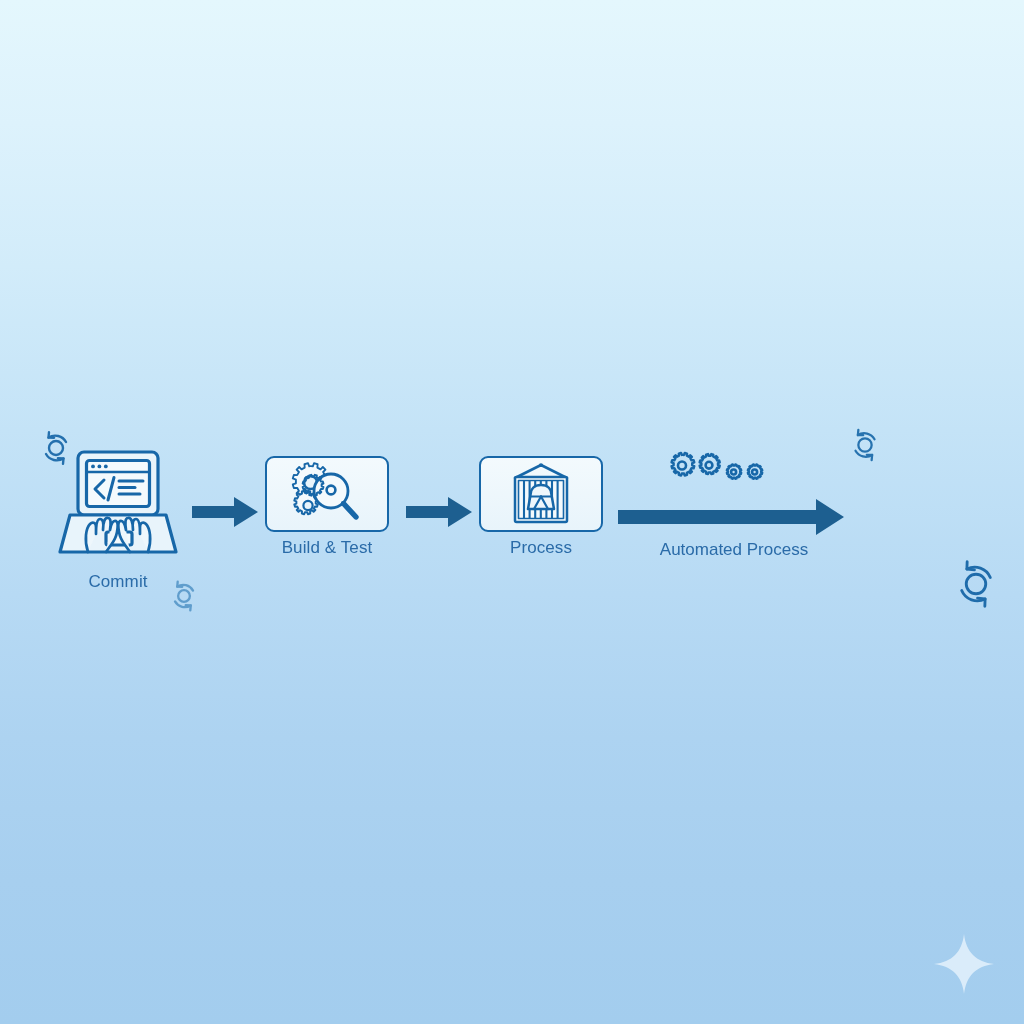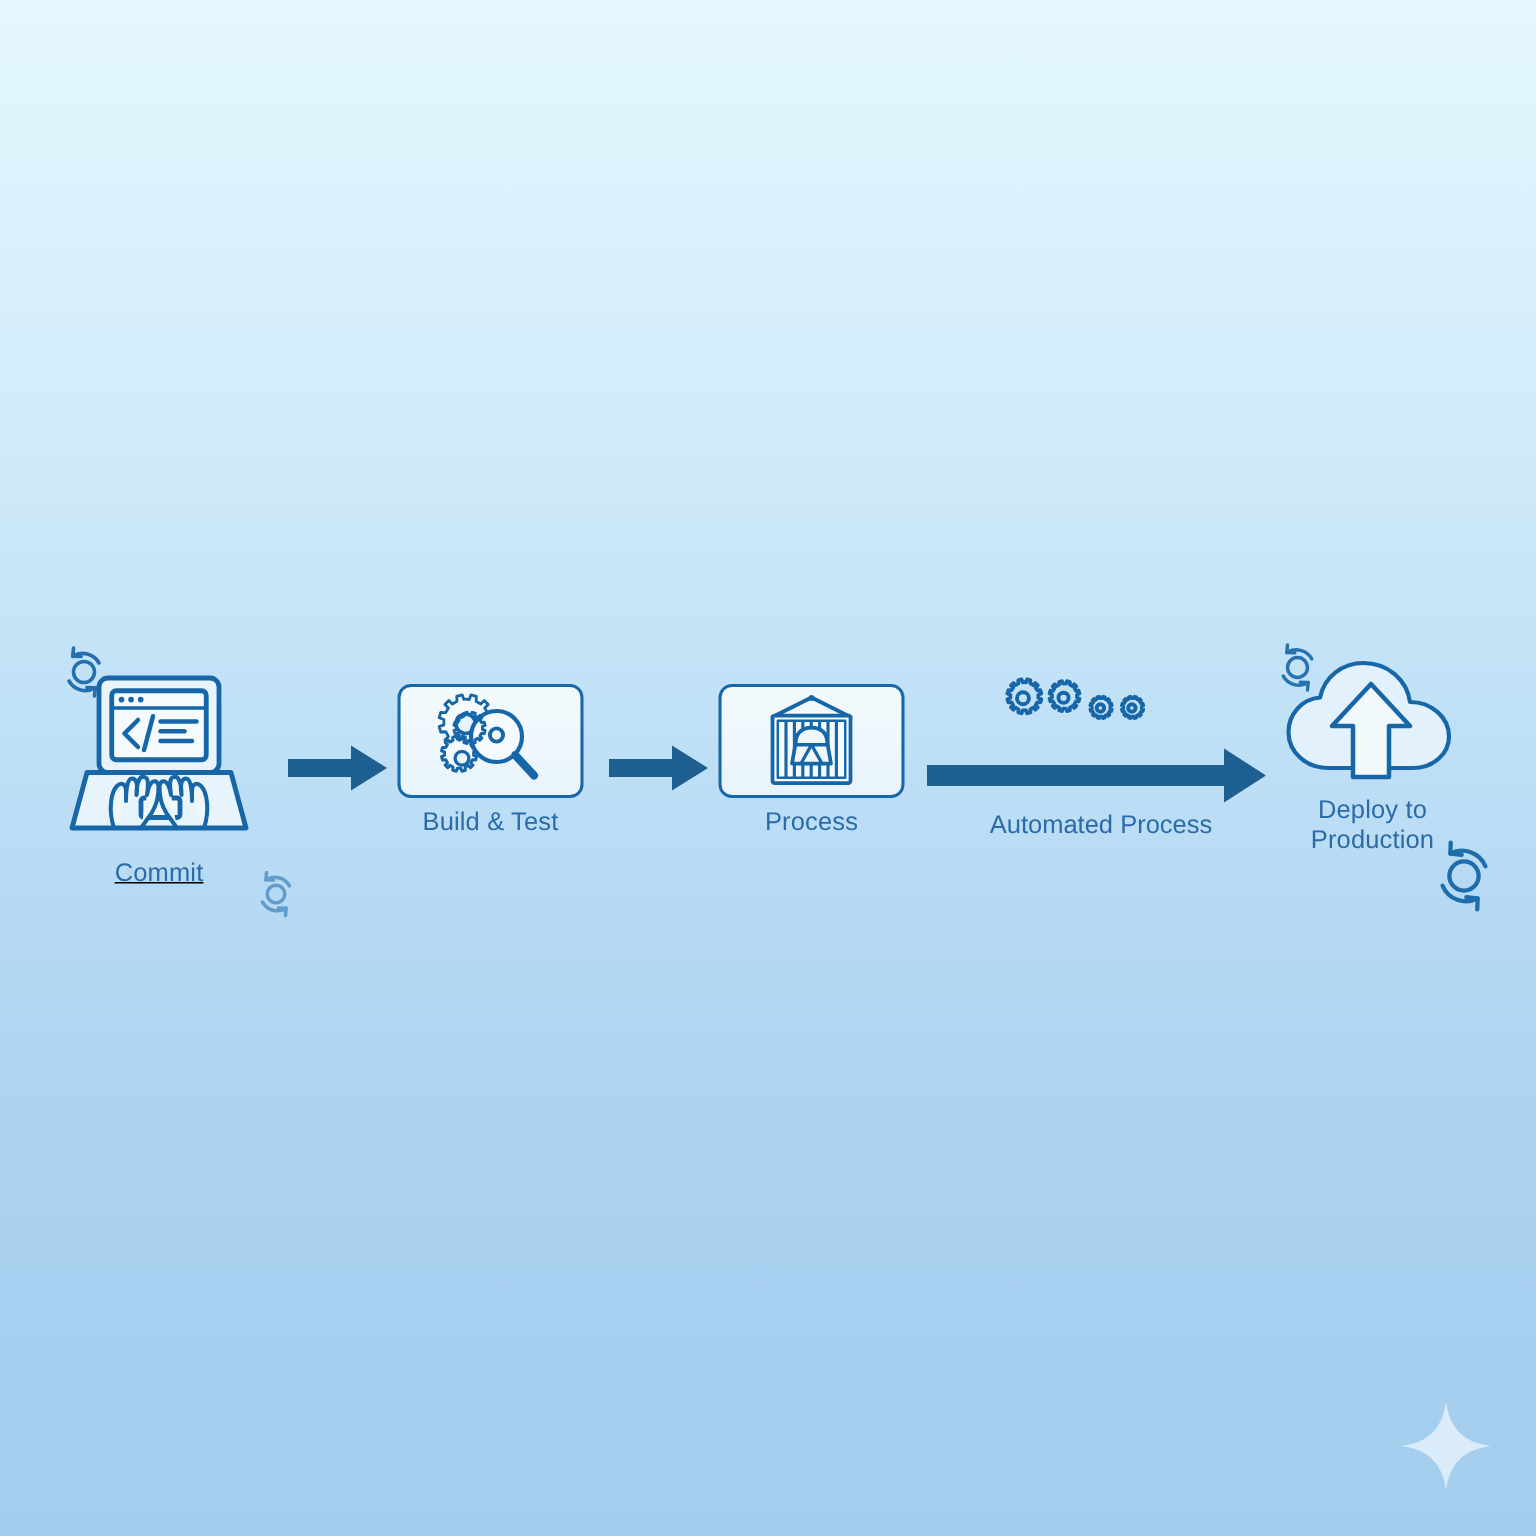--- a/index.html
+++ b/index.html
@@ -61,21 +61,21 @@
     border: 2.2px solid #1767a8;
     border-radius: 9px;
     background: linear-gradient(180deg, #f3fafd 0%, #e8f4fb 100%);
     display: flex;
     align-items: center;
     justify-content: center;
     box-sizing: border-box;
   }
 
   
-  #node-commit   { left: 36px;  top: 38px; width: 140px; text-decoration: underline; }
+  #node-commit   { left: 48px;  top: 38px; width: 140px; }
   #node-build    { left: 264px; top: 46px; width: 126px; }
   #node-package  { left: 478px; top: 46px; width: 126px; }
   #node-deploy   { left: 848px; top: 30px; width: 134px; }
 
   
   .connector {
     position: absolute;
   }
   #arrow-1 { left: 192px; top: 84px;  width: 68px;  height: 36px; }
   #arrow-2 { left: 406px; top: 84px;  width: 68px;  height: 36px; }
@@ -302,33 +302,20 @@
 
       <div class="connector" id="arrow-long" style="left:0; top:50px;">
         <svg width="228" height="40" viewBox="0 0 228 40">
           <path d="M0 12 H198 V1 L226 19 L198 37 V26 H0 Z" fill="#1d5f90"></path>
         </svg>
       </div>
 
       <div id="automated-label">Automated Process</div>
     </div>
 
-    <div class="node" id="node-deploy">
-      <div>
-        <svg width="118" height="84" viewBox="0 0 118 84" fill="none" stroke="#1767a8" stroke-width="2.8" stroke-linecap="round" stroke-linejoin="round">
-          <path d="M30 72 C14 72 3 61 3 48 C3 36 12 26 24 25
-                   C27 11 39 2 53 2 C69 2 82 13 84 28
-                   C98 28 110 38 110 51 C110 63 99 72 86 72 Z" fill="#e2f1fb"></path>
-
-          <path d="M58 16 L84 44 H70 V78 H46 V44 H32 Z" fill="#f2f9fd" stroke-width="3"></path>
-        </svg>
-      </div>
-      <div class="node-label">Deploy to
-Production</div>
-    </div>
 
     <div class="sync" id="sync-a">
       <svg width="40" height="40" viewBox="0 0 40 40" fill="none" stroke="#1767a8" stroke-width="2.4" stroke-linecap="round" stroke-linejoin="round">
         <circle cx="20" cy="20" r="7"></circle>
         <path d="M30 14 A12.5 12.5 0 0 0 12.5 9.5"></path>
         <path d="M10 26 A12.5 12.5 0 0 0 27.5 30.5"></path>
         <path d="M12.5 9.5 l5.6 .2 M12.5 9.5 l.5 -5.4"></path>
         <path d="M27.5 30.5 l-5.6 -.2 M27.5 30.5 l-.5 5.4"></path>
       </svg>
     </div>

